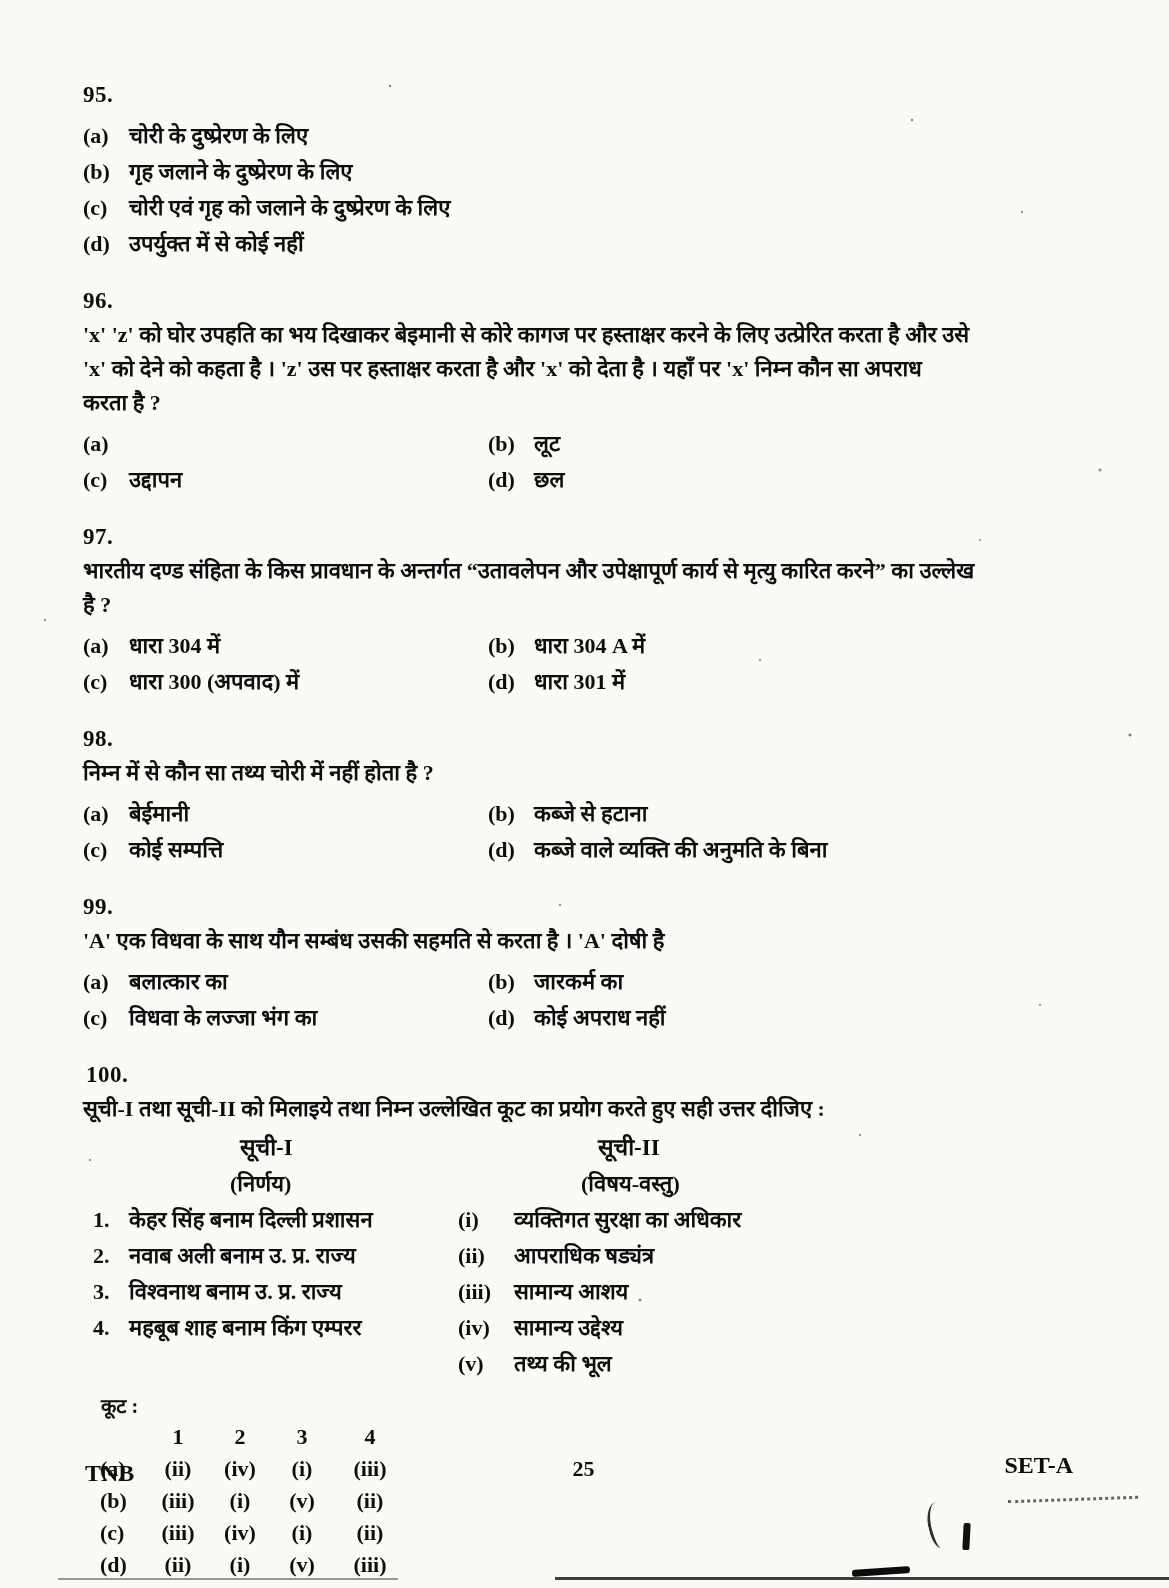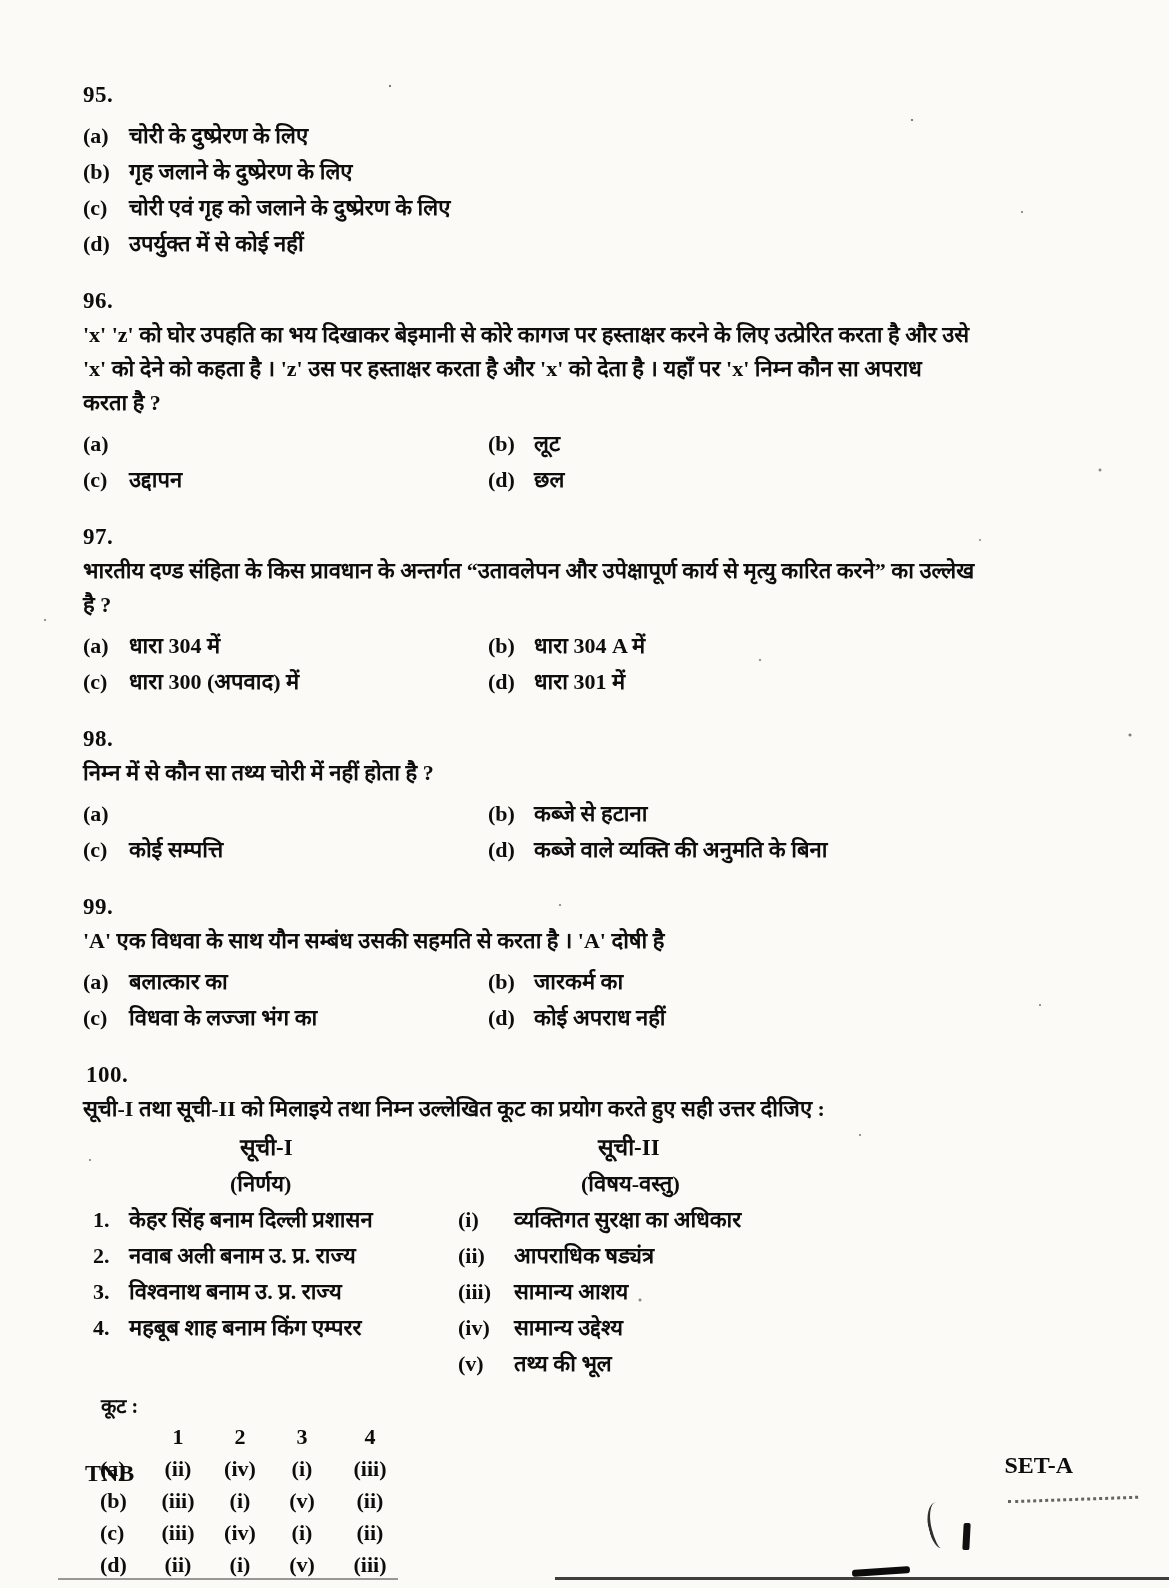--- a/index.html
+++ b/index.html
@@ -149,20 +149,21 @@
     </div>
   </section>
 
   <section class="question">
     <span class="qnum">98.</span>
     <div class="qbody">
       <p class="qtext">निम्न में से कौन सा तथ्य चोरी में नहीं होता है ?</p>
       <div class="opts two">
         <div class="opt">
           <span class="olabel">(a)</span>
+          <span class="otext">बेईमानी</span>
         </div>
         <div class="opt">
           <span class="olabel">(b)</span>
           <span class="otext">कब्जे से हटाना</span>
         </div>
         <div class="opt">
           <span class="olabel">(c)</span>
           <span class="otext">कोई सम्पत्ति</span>
         </div>
         <div class="opt">
@@ -295,20 +296,21 @@
             <td class="c4">(iii)</td>
           </tr>
         </tbody>
       </table>
     </div>
   </section>
 </div>
 
 <div class="footer">
   <span class="f-left">TNB</span>
+  <span class="f-center">25</span>
   <span class="f-right">SET-A</span>
 </div>
 
 <div>
   <div class="scribble"></div>
   <div class="curvemark"></div>
   <div class="tickmark"></div>
   <div class="bline1"></div>
   <div class="bline2"></div>
   <div class="bblob"></div>

